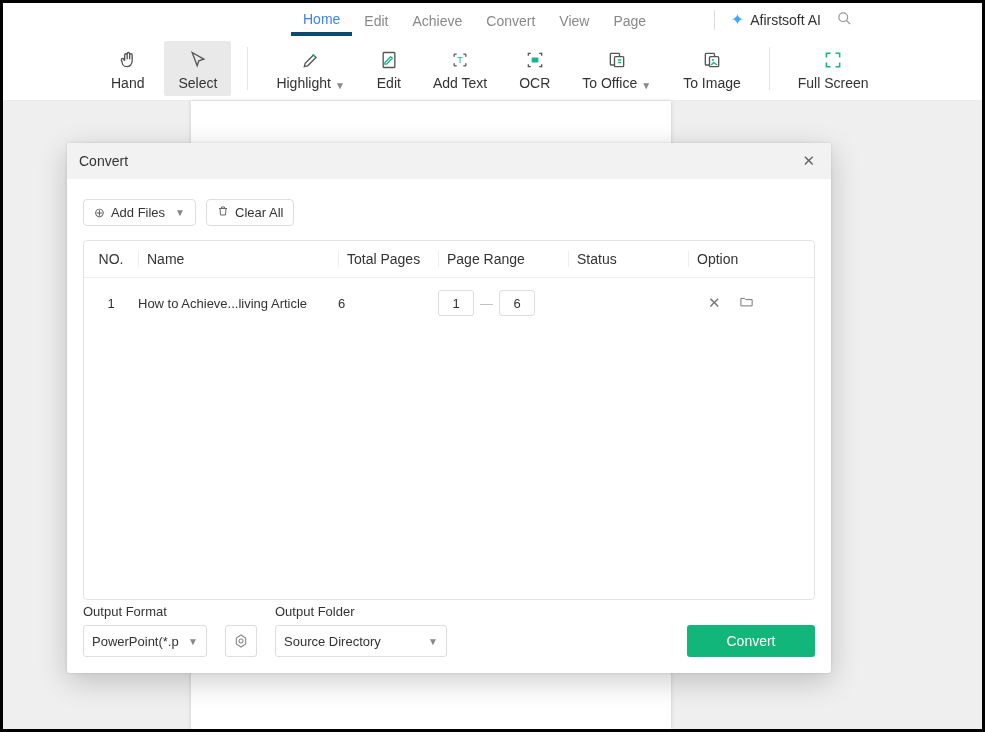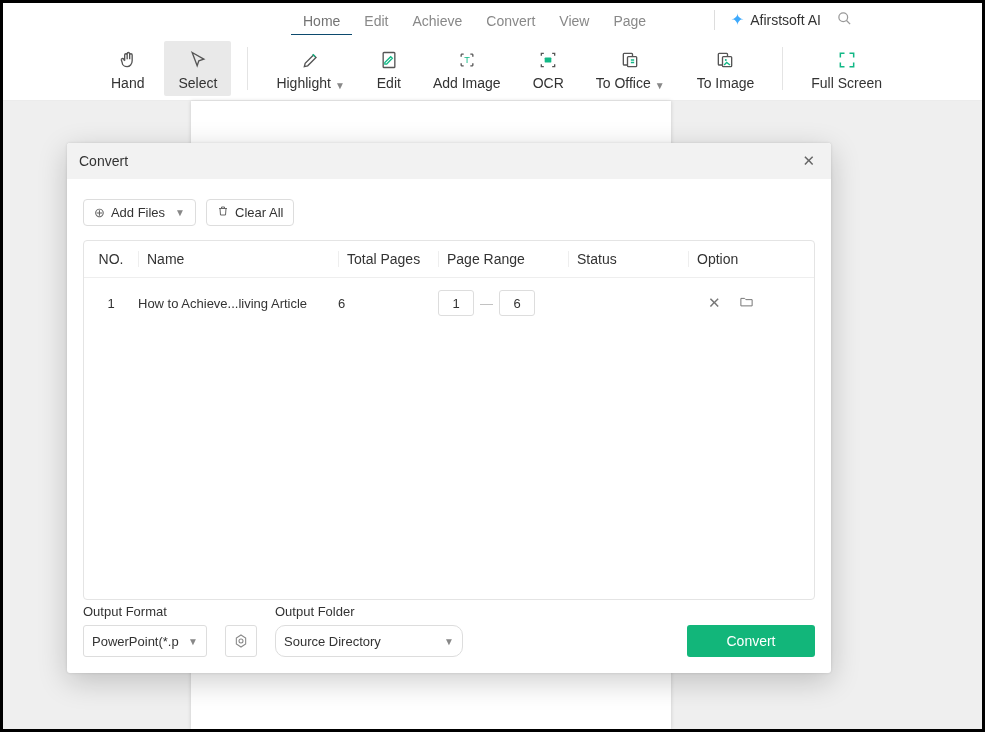--- a/index.html
+++ b/index.html
@@ -22,22 +22,22 @@
     padding-left: 288px;
     gap: 0;
   }
   .menu-item {
     padding: 7px 12px 5px;
     font-size: 14px;
     color: #888;
     cursor: pointer;
   }
   .menu-item.active {
-    color: #737373;
-    border-bottom: 1px solid #0c4a6e;
+    color: #3b82f6;
+    border-bottom: 4px solid #0c4a6e;
   }
   .menu-spacer { flex: 1; }
   .menu-divider {
     width: 1px; height: 20px; background: #ddd; margin: 0 10px;
   }
   .ai-pill {
     display: flex; align-items: center; gap: 6px;
     color: #333; font-size: 14px; padding: 0 6px; cursor: pointer;
   }
   .ai-icon { color: #3da9fc; font-size: 16px; line-height: 1; }
@@ -150,21 +150,21 @@
   }
   .out-field { display:flex; flex-direction:column; gap:6px; }
   .out-label { font-size:13px; color:#333; }
   .select-box {
     display:flex; align-items:center; justify-content:space-between;
     border:1px solid #ddd; border-radius:3px;
     height:32px; padding:0 8px; font-size:13px; color:#333;
     background:#fff; cursor:pointer;
   }
   .select-box.format { width:124px; }
-  .select-box.folder { width:188px;border-radius:10px; }
+  .select-box.folder { width:172px; }
   .format-text { white-space:nowrap; overflow:hidden; text-overflow:clip; }
   .gear-btn {
     width:32px; height:32px; border:1px solid #ddd; border-radius:3px;
     display:flex; align-items:center; justify-content:center;
     color:#888; cursor:pointer; background:#fff;
   }
   .output-spacer { flex:1; }
   .convert-btn {
     width:128px; height:32px;
     background:#12b67a; color:#fff; border:none; border-radius:3px;
@@ -235,21 +235,21 @@
     </div>
     <span>Edit</span>
   </div>
   <div class="tool-btn">
     <div class="tool-icon">
       <svg width="20" height="20" viewBox="0 0 24 24" fill="none" stroke="#555" stroke-width="1.6">
           <path d="M5 5h3M5 5v3M19 5h-3M19 5v3M5 19h3M5 19v-3M19 19h-3M19 19v-3"></path>
           <text x="12" y="16" text-anchor="middle" font-size="11" fill="#12b886" stroke="none">T</text>
         </svg>
     </div>
-    <span>Add Image</span>
+    <span>Add Text</span>
   </div>
   <div class="tool-btn">
     <div class="tool-icon">
       <svg width="20" height="20" viewBox="0 0 24 24" fill="none" stroke="#555" stroke-width="1.6">
           <path d="M4 7V4h3M20 7V4h-3M4 17v3h3M20 17v3h-3"></path>
           <rect x="8" y="9" width="8" height="6" rx="1" fill="#12b886" stroke="none"></rect>
         </svg>
     </div>
     <span>OCR</span>
   </div>

